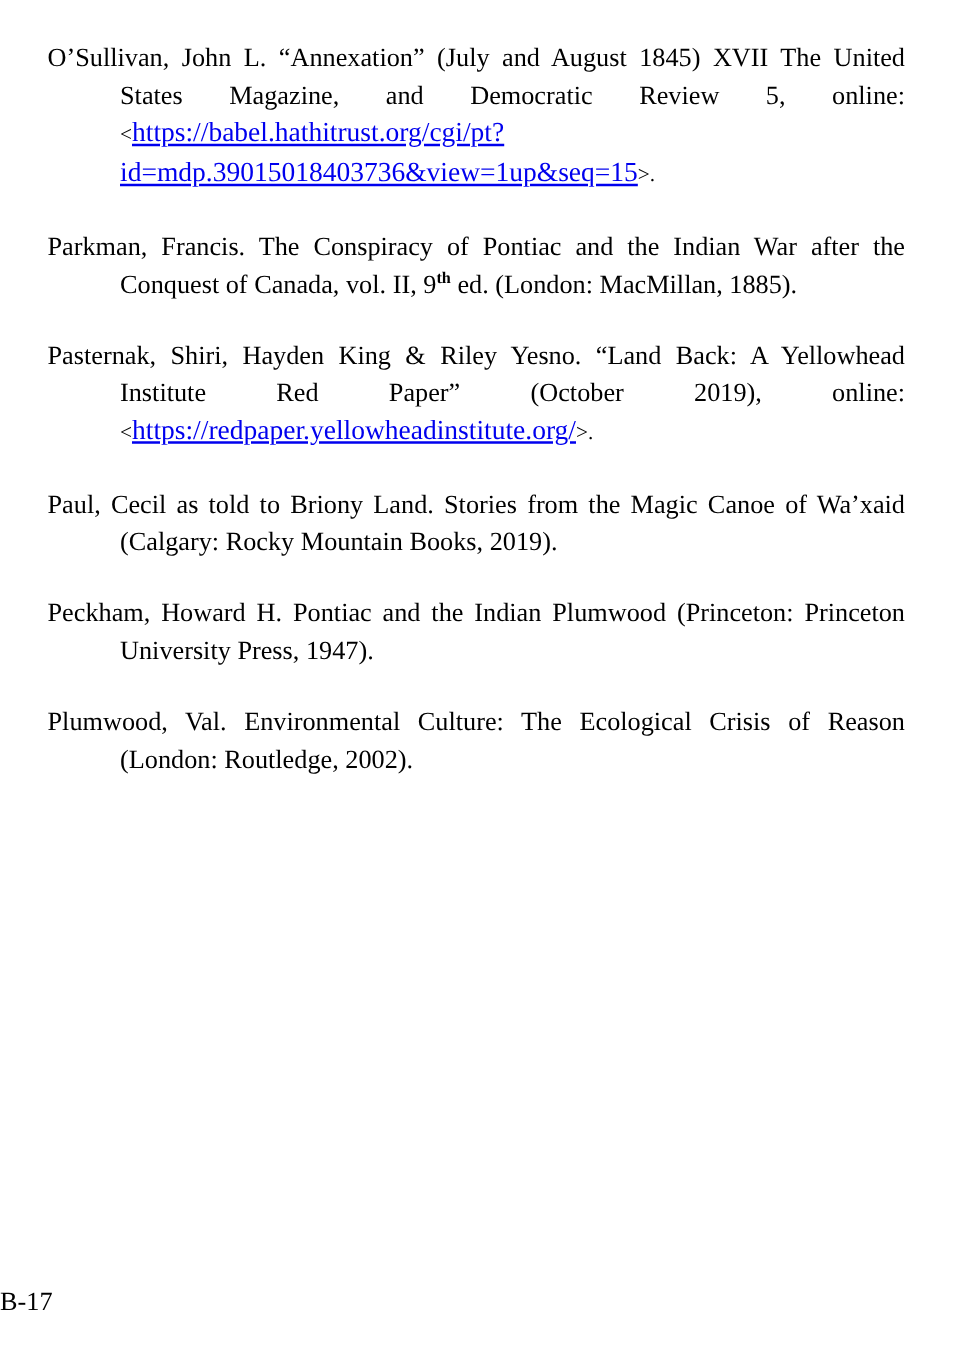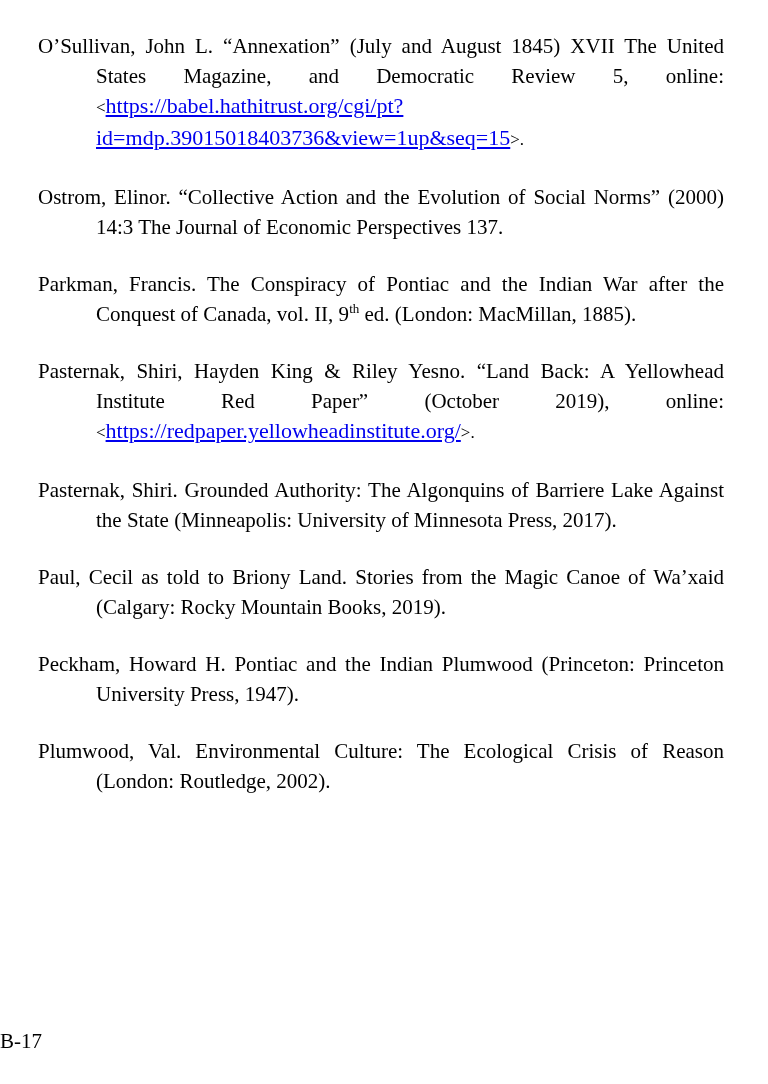--- a/index.html
+++ b/index.html
@@ -29,20 +29,21 @@
     word-wrap: break-word;
     margin-bottom: 27px;
   }
   .seg-normal { }
   .seg-italic { }
   .seg-small { font-size: 17px; }
   .seg-super {
     vertical-align: super;
     font-size: 13px;
     line-height: 0;
+    font-weight: bold;
   }
   a.seg-link {
     color: #0000ee;
     text-decoration: underline;
     font-size: 22px;
     cursor: pointer;
   }
   .footer {
     position: absolute;
     bottom: 30px;
@@ -50,22 +51,20 @@
     width: 768px;
     font-size: 21px;
   }
 </style>
 </head>
 <body>
 
 <div class="page">
   <div class="bib">
       <p class="bib-entry"><span class="seg-normal">O’Sullivan, John L. “Annexation” (July and August 1845) XVII The United States Magazine, and Democratic Review 5, online: </span><span class="seg-small">&lt;</span><a class="seg-link">https://babel.hathitrust.org/cgi/pt?id=mdp.39015018403736&amp;view=1up&amp;seq=15</a><span class="seg-small">&gt;.</span></p>
-      <p class="bib-entry"><span class="seg-normal">Ostrom, Elinor. “Collective Action and the Evolution of Social Norms” (2000) 14:3 The Journal of Economic Perspectives 137.</span></p>
       <p class="bib-entry"><span class="seg-normal">Parkman, Francis. </span><span class="seg-italic">The Conspiracy of Pontiac and the Indian War after the Conquest of Canada</span><span class="seg-normal">, vol. II, 9</span><span class="seg-super">th</span><span class="seg-normal"> ed. (London: MacMillan, 1885).</span></p>
       <p class="bib-entry"><span class="seg-normal">Pasternak, Shiri, Hayden King &amp; Riley Yesno. “Land Back: A Yellowhead Institute Red Paper” (October 2019), online: </span><span class="seg-small">&lt;</span><a class="seg-link">https://redpaper.yellowheadinstitute.org/</a><span class="seg-small">&gt;.</span></p>
-      <p class="bib-entry"><span class="seg-normal">Pasternak, Shiri. </span><span class="seg-italic">Grounded Authority: The Algonquins of Barriere Lake Against the State</span><span class="seg-normal"> (Minneapolis: University of Minnesota Press, 2017).</span></p>
       <p class="bib-entry"><span class="seg-normal">Paul, Cecil as told to Briony Land. </span><span class="seg-italic">Stories from the Magic Canoe of Wa’xaid</span><span class="seg-normal"> (Calgary: Rocky Mountain Books, 2019).</span></p>
       <p class="bib-entry"><span class="seg-normal">Peckham, Howard H. </span><span class="seg-italic">Pontiac and the Indian Plumwood</span><span class="seg-normal"> (Princeton: Princeton University Press, 1947).</span></p>
       <p class="bib-entry"><span class="seg-normal">Plumwood, Val. </span><span class="seg-italic">Environmental Culture: The Ecological Crisis of Reason</span><span class="seg-normal"> (London: Routledge, 2002).</span></p>
     </div>
   <div class="footer">B-17</div>
 </div>
 
 </body></html>

